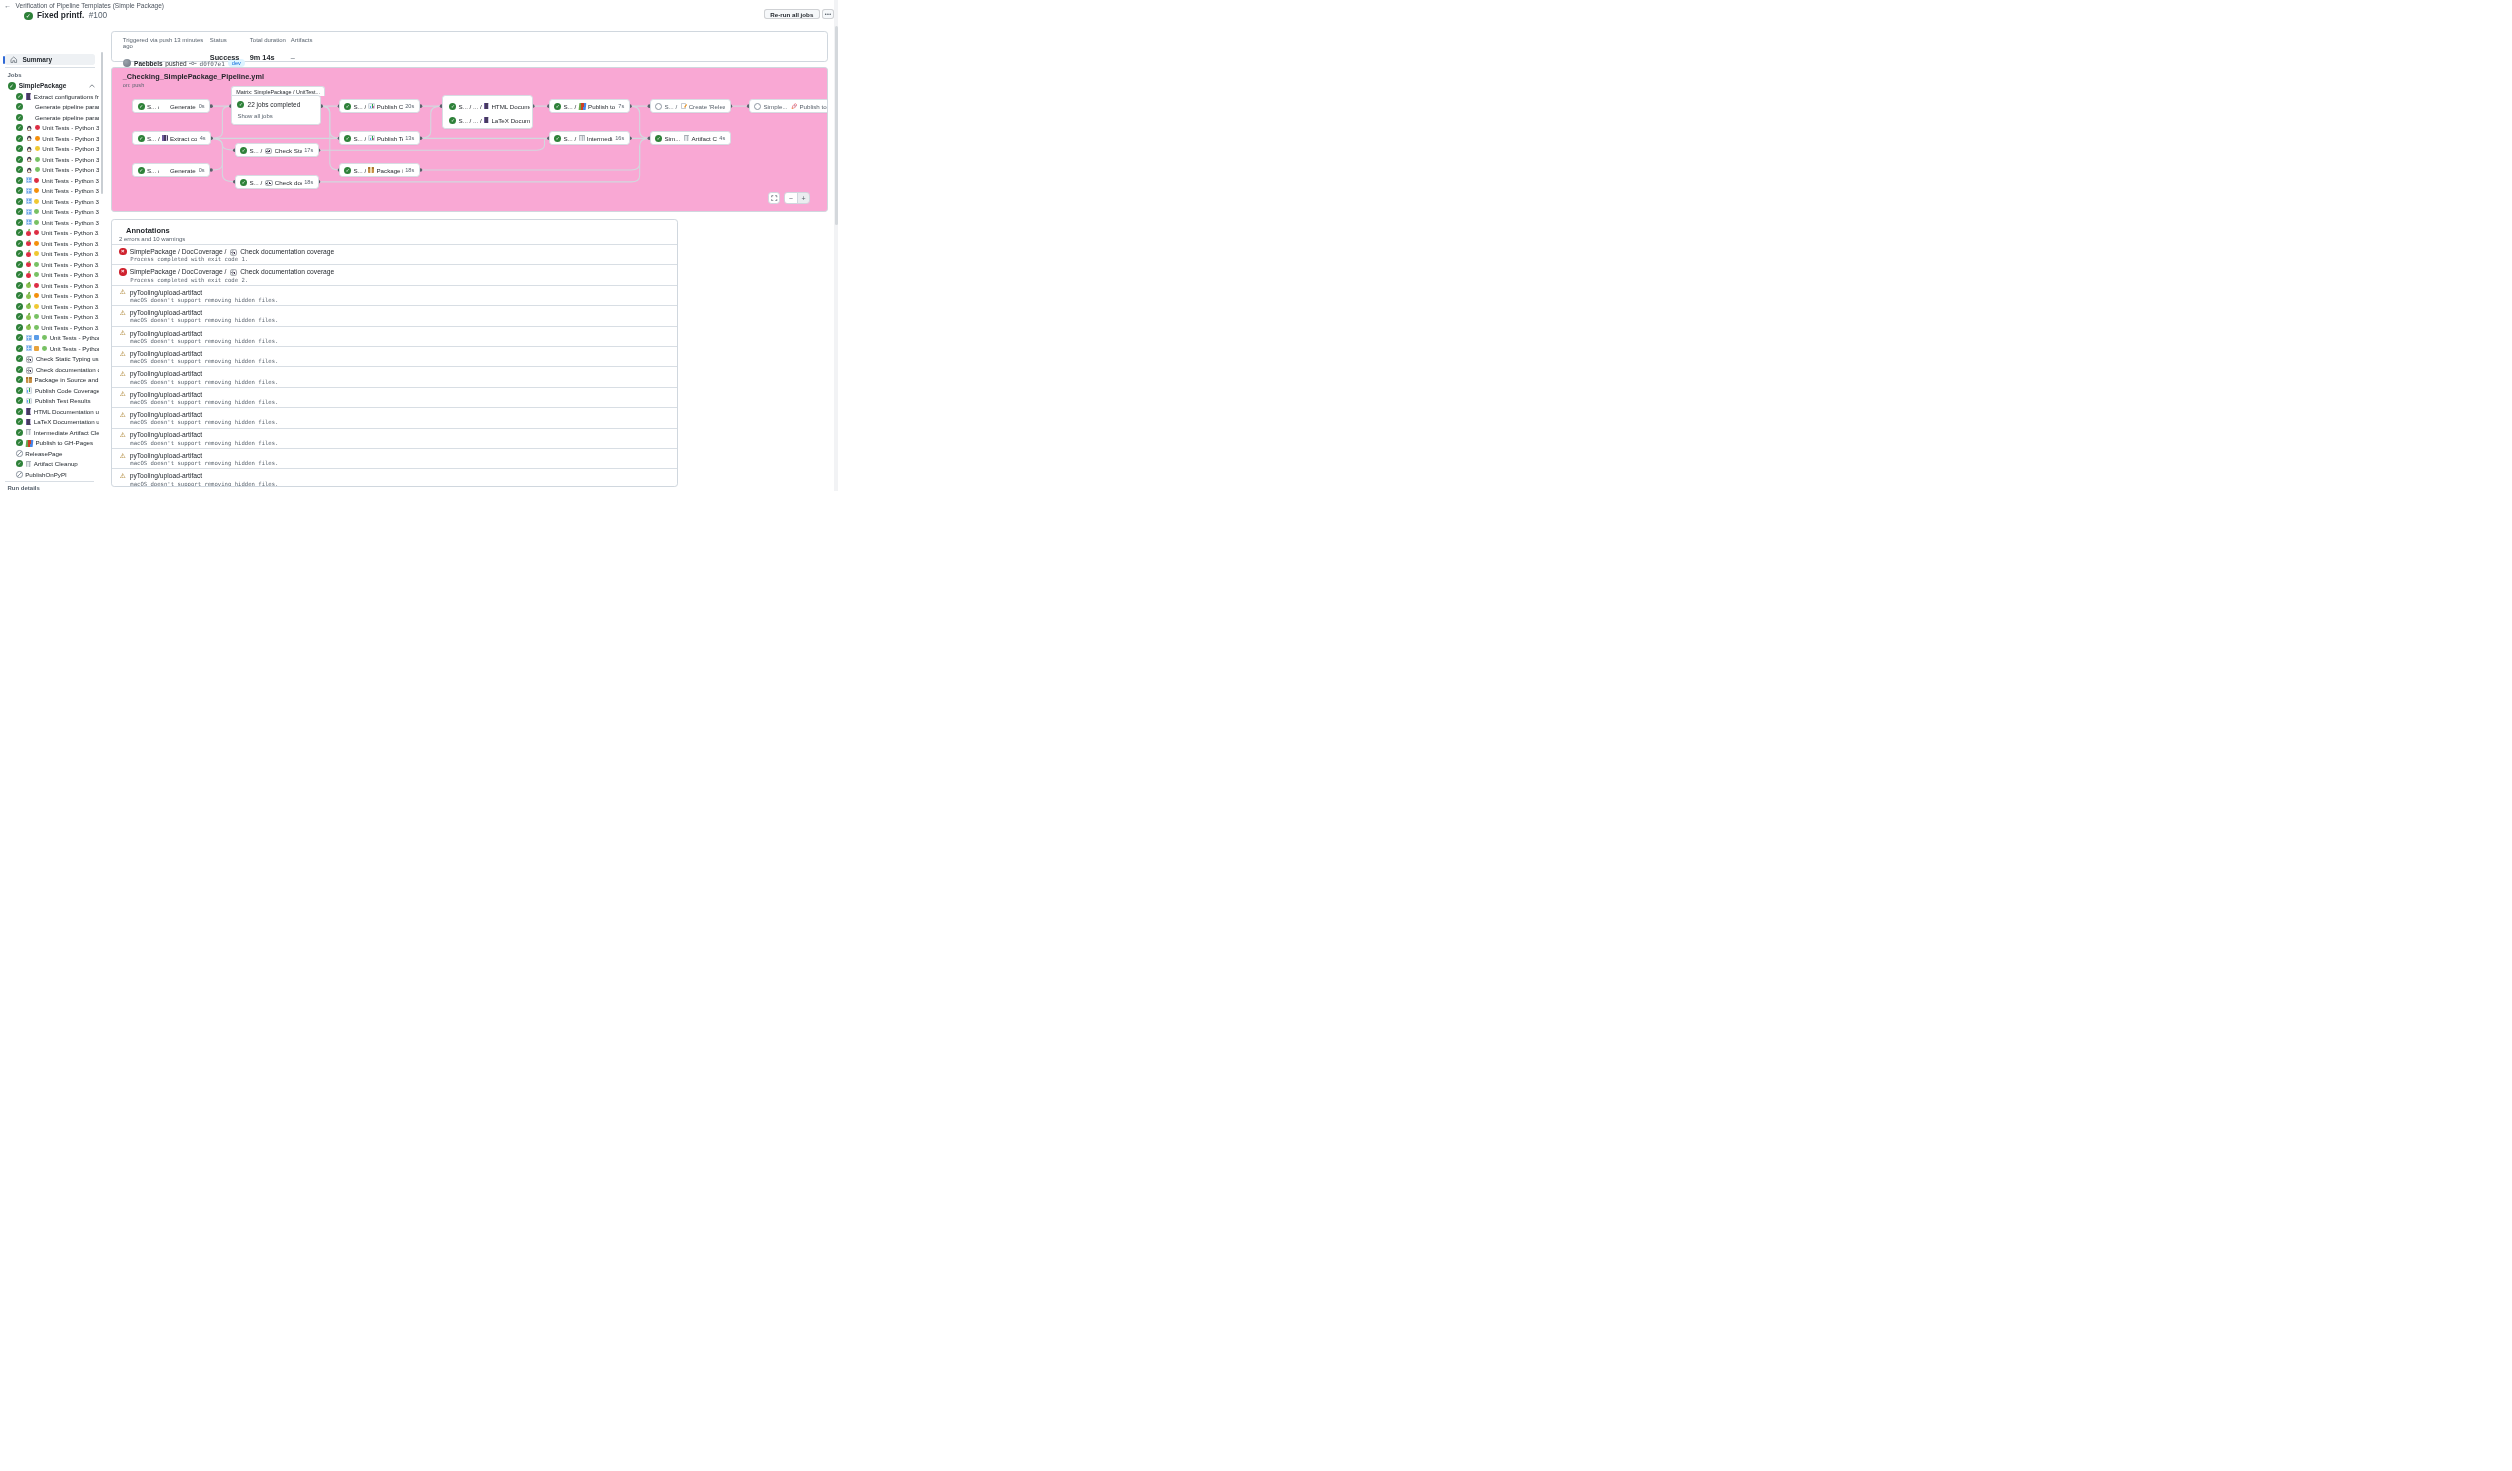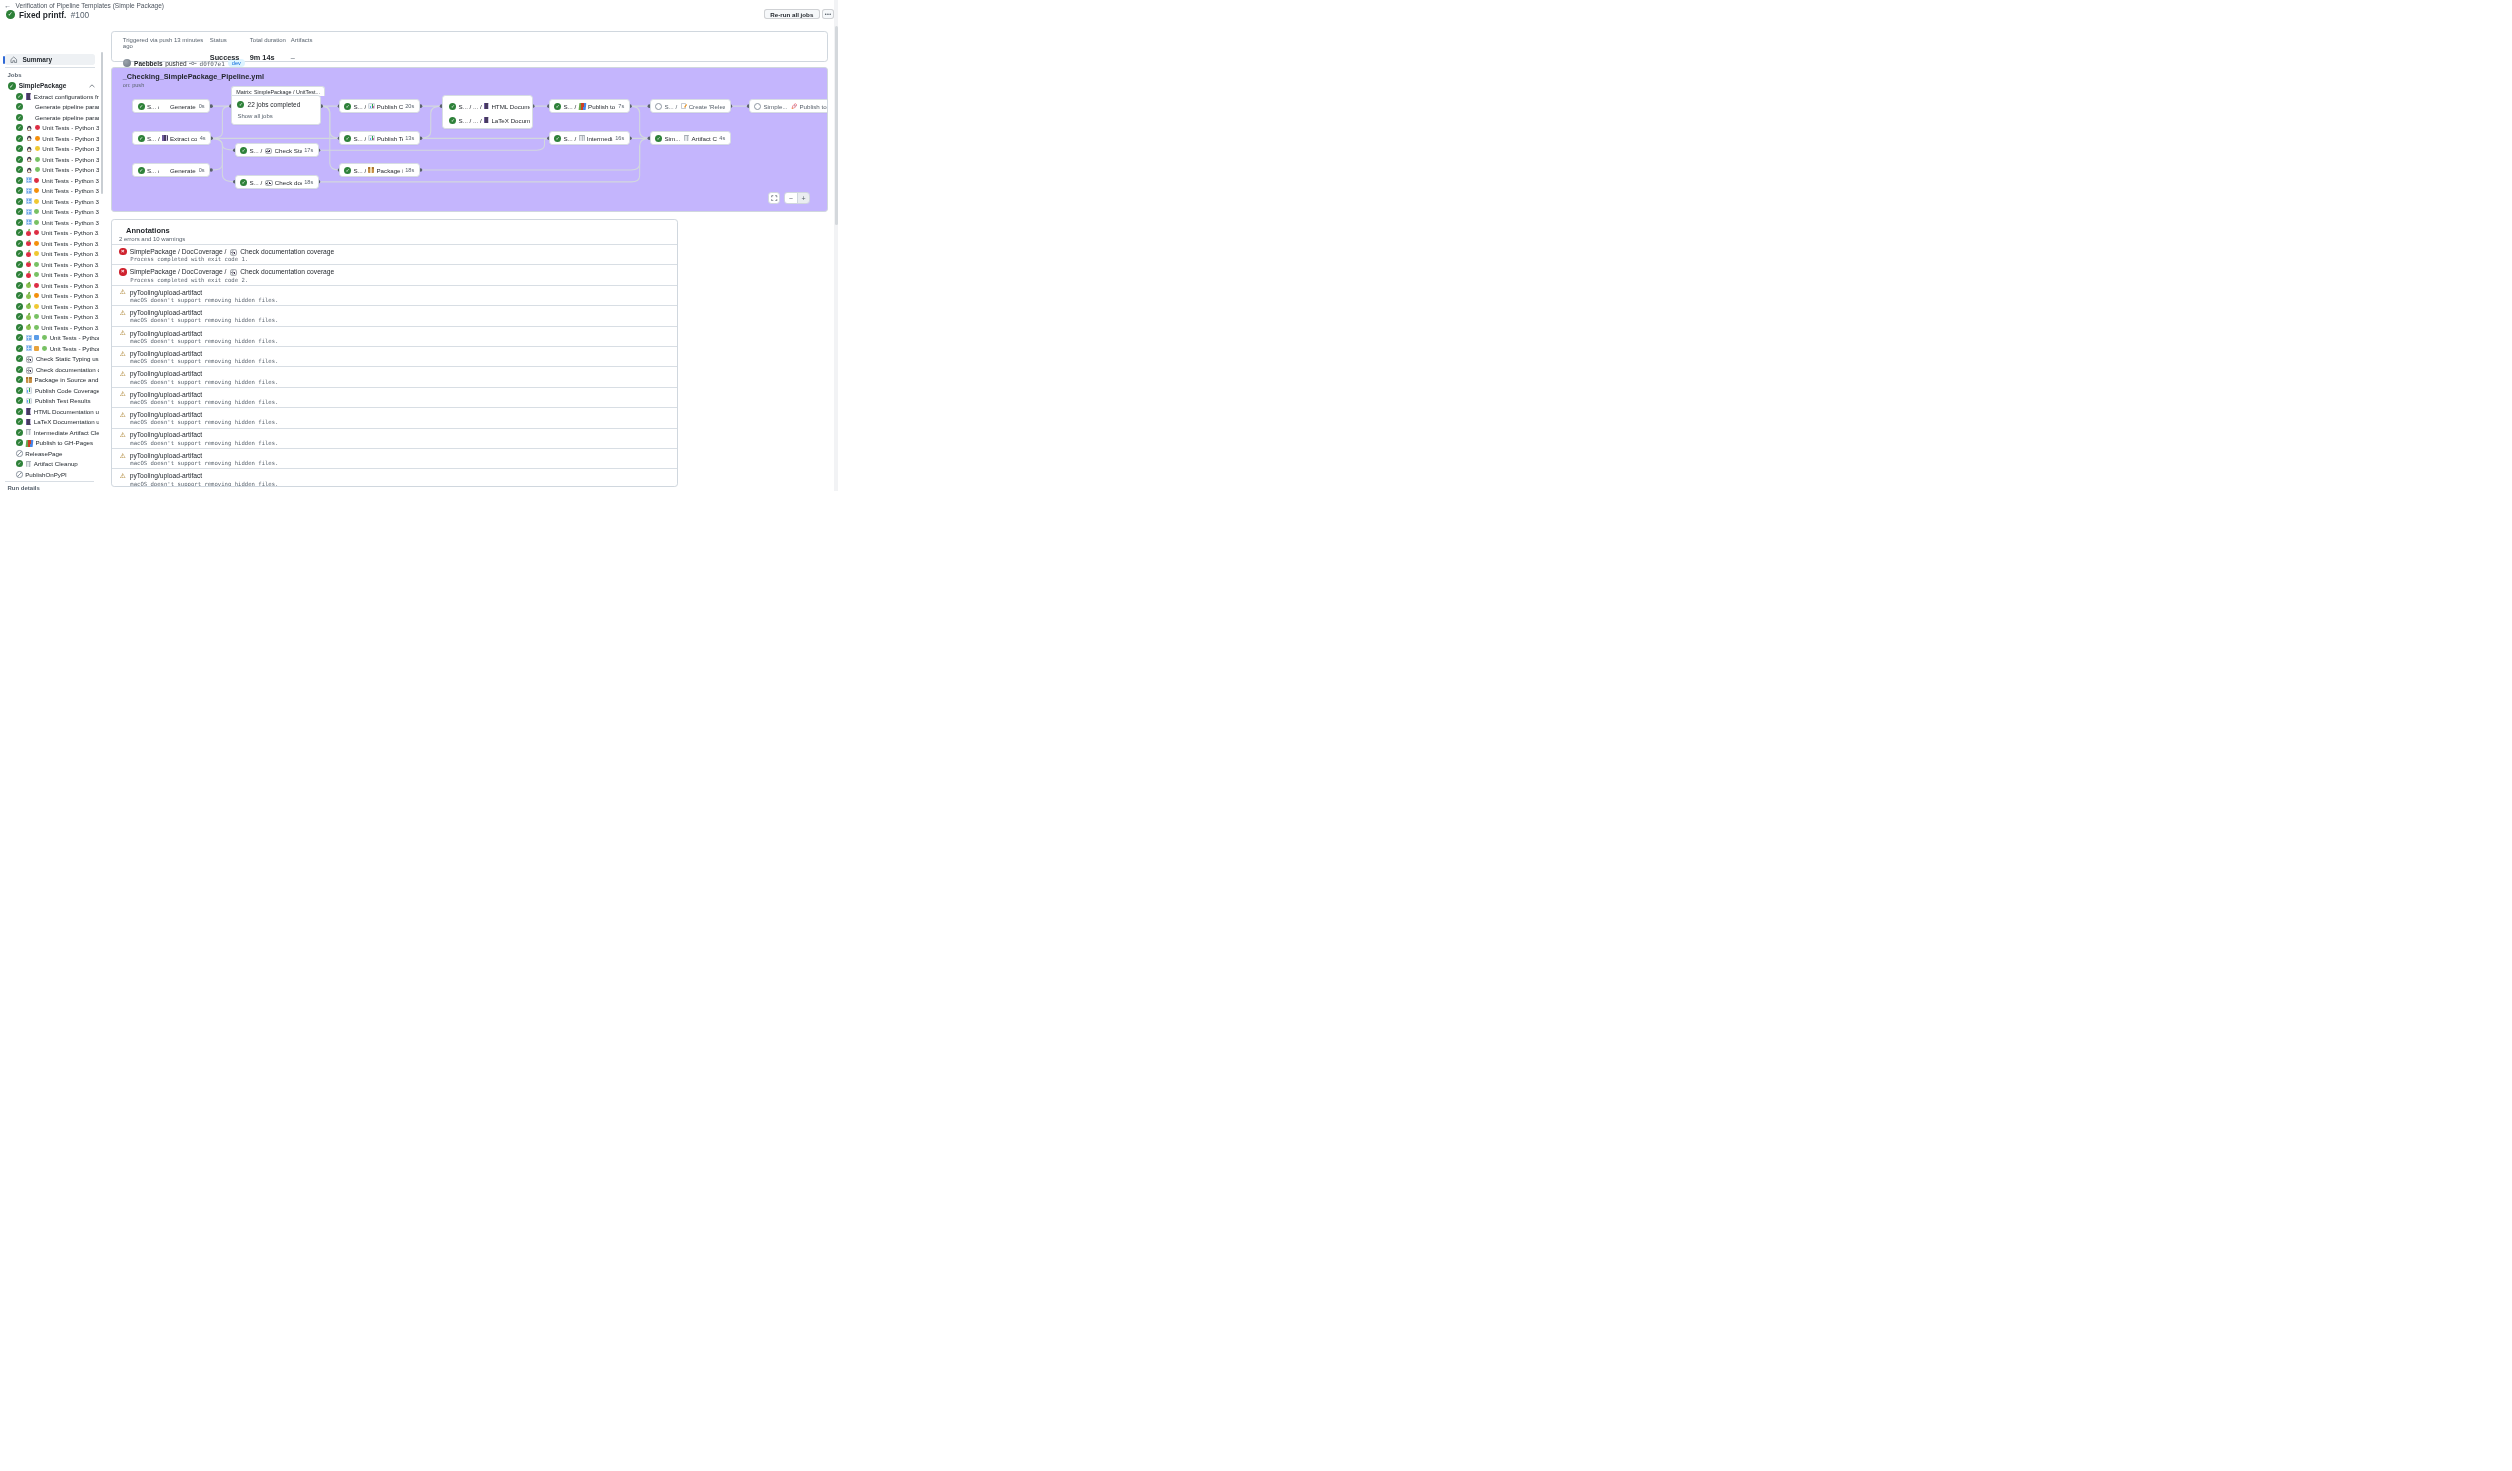--- a/index.html
+++ b/index.html
@@ -8,21 +8,21 @@
     position: relative; overflow: hidden; background:#fff;
     font-family:"Liberation Sans","DejaVu Sans",sans-serif;
     color:#1f2328; font-size:6.5px;
   }
   .mono { font-family:"DejaVu Sans Mono","Liberation Mono",monospace; }
 
   
   .back-row { position:absolute; left:4.3px; top:2.2px; display:flex; align-items:center; gap:4.3px;
               font-size:6.5px; color:#4b535d; cursor:pointer; }
   .back-arrow { font-size:7px; color:#57606a; }
-  .title-row { position:absolute; left:6px; top:10.2px; display:flex; align-items:flex-start; gap:4.3px; }
+  .title-row { position:absolute; left:24px; top:10.2px; display:flex; align-items:flex-end; gap:4.3px; }
   .title-row .run-title { font-size:8.3px; font-weight:700; color:#1f2328; }
   .title-row .run-number { font-size:8.3px; color:#59636e; font-weight:400; }
   .hdr-actions { position:absolute; right:4.3px; top:9.1px; display:flex; gap:2.7px; }
   .btn { height:10.2px; display:flex; align-items:center; justify-content:center;
          padding:0 5.4px; background:#f6f8fa; border:0.5px solid rgba(31,35,40,.18);
          border-radius:2.7px; font-size:6.2px; font-weight:600; color:#24292f; cursor:pointer; }
   .btn-kebab { width:11.3px; padding:0; font-weight:700; color:#57606a; letter-spacing:0.3px; font-size:5.4px; }
 
   
   .sidebar { position:absolute; left:0; top:25px; width:102px; bottom:0; }
@@ -61,21 +61,21 @@
   .col-status { width:40px; } .col-duration { width:41px; }
   .pushed-row { display:flex; align-items:center; gap:2.7px; font-size:6.5px; }
   .avatar { width:8.6px; height:8.6px; border-radius:50%;
             background:radial-gradient(circle at 35% 35%, #9aa2ab, #6e7781); flex:none; }
   .actor { font-weight:700; }
   .commit-hash { font-size:6px; color:#59636e; }
   .branch-badge { background:#ddf4ff; color:#0969da; font-size:5.6px; padding:0.5px 4.3px;
                   border-radius:5.4px; line-height:7px; }
 
   
-  .graph-card { left:111px; top:67px; width:717px; height:145px; background:#c4b5fd; overflow:hidden; }
+  .graph-card { left:111px; top:67px; width:717px; height:145px; background:#f9a8d4; overflow:hidden; }
   .graph-title { position:absolute; left:10.8px; top:4.3px; font-size:7.3px; font-weight:700; color:#1f2328; }
   .graph-trigger { position:absolute; left:10.8px; top:14px; font-size:5.6px; color:#59636e; }
   #edges { position:absolute; inset:0; }
   .gnode { position:absolute; height:14px; background:#fff; border:0.5px solid #d7dde3; border-radius:3.2px;
            display:flex; align-items:center; gap:2.2px; padding:0 4.8px 0 4.3px; font-size:6.2px;
            box-shadow:0 0.5px 0 rgba(31,35,40,.04); cursor:pointer; white-space:nowrap; overflow:hidden; }
   .gnode .gn-label, .gnode .gn-prefix { overflow:hidden; }
   .gn-dur { margin-left:auto; color:#59636e; font-size:5.6px; flex:none; }
   .gnode.skipped { color:#57606a; }
   .ginner { position:absolute; height:14px; display:flex; align-items:center; gap:2.2px; padding:0 4.8px 0 5.4px;

